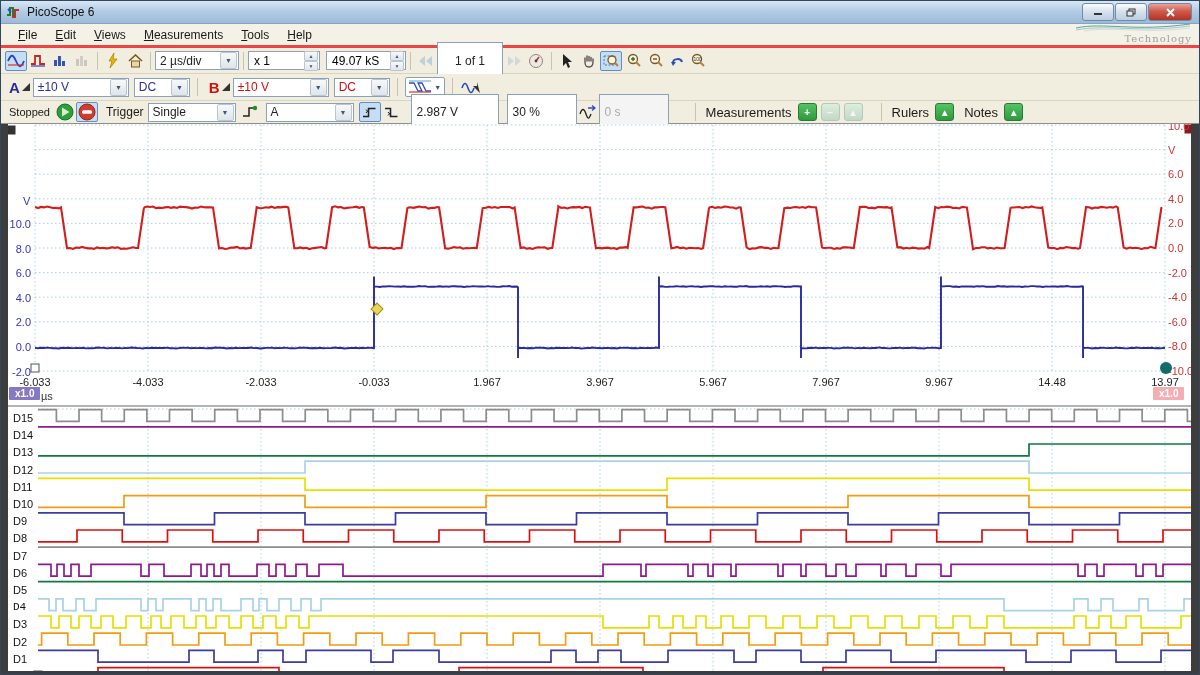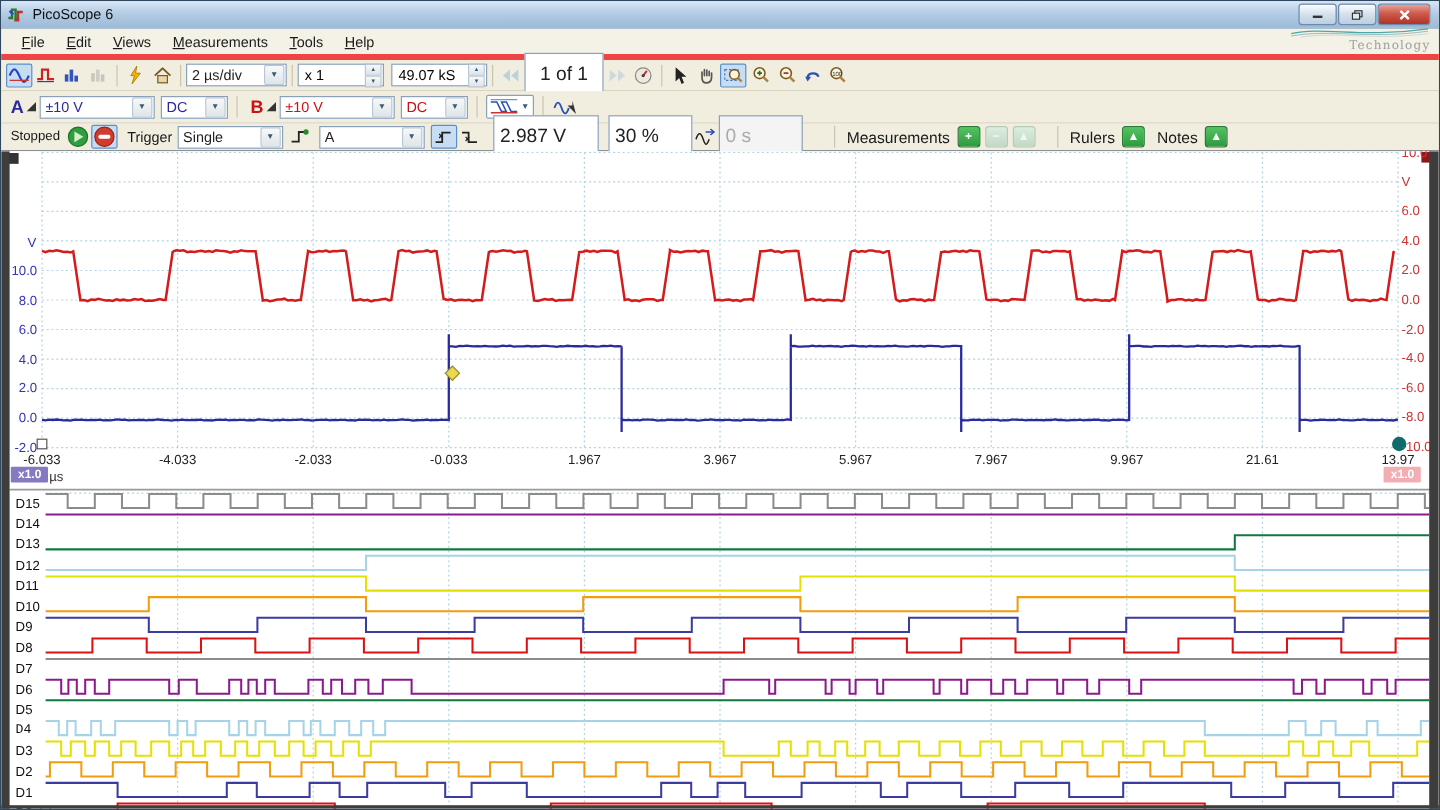--- a/index.html
+++ b/index.html
@@ -5,39 +5,39 @@
   html,body{margin:0;padding:0;background:#444;}
   body{width:1200px;height:675px;overflow:hidden;font-family:"Liberation Sans",sans-serif;-webkit-font-smoothing:antialiased;}
   .window{width:1200px;height:675px;display:flex;flex-direction:column;box-sizing:border-box;background:#f1eee0;border:1px solid #30475e;}
   
   .titlebar{height:22px;flex:0 0 22px;background:linear-gradient(#d9e7f6,#b4cce5 45%,#9cbad7);display:flex;align-items:center;padding:0 5px;border-bottom:1px solid #87a3bf;}
   .title-text{font-size:12px;color:#111;margin-left:6px;}
   .win-buttons{margin-left:auto;display:flex;gap:1px;padding-right:2px;}
   .winbtn{width:30px;height:16px;border:1px solid #6f8bab;border-radius:3px;background:linear-gradient(#fbfdfe,#d4e0ec 50%,#bccfe2);display:flex;align-items:center;justify-content:center;font-size:9px;color:#333;}
   .winbtn.close{background:linear-gradient(#e9a299,#cf5a4b 45%,#b03425);color:#fff;font-weight:bold;width:42px;}
   
-  .menubar{height:21px;flex:0 0 21px;background:#f4f2e6;border-bottom:5px solid #ef4444;display:flex;align-items:center;padding-left:8px;font-size:12px;color:#1a1a1a;}
+  .menubar{height:21px;flex:0 0 21px;background:#f4f2e6;border-bottom:3px solid #ef4444;display:flex;align-items:center;padding-left:8px;font-size:12px;color:#1a1a1a;}
   .menu-item{padding:2px 9px;}
   
   .toolbar{background:#f1eee0;display:flex;align-items:center;padding:0 4px;border-bottom:1px solid #d9d5c2;position:relative;}
   .tb1{height:25px;flex:0 0 25px;}
   .tb2{height:26px;flex:0 0 26px;}
   .tb3{height:22px;flex:0 0 22px;border-bottom:1px solid #8f8f8f;}
   .tbtn{min-width:22px;height:20px;display:flex;align-items:center;justify-content:center;border:1px solid transparent;border-radius:2px;box-sizing:border-box;}
   .tbtn.sel{background:#c6ddf4;border-color:#5b8fc6;}
   .tbtn.dis{opacity:.38;}
   .sep{width:1px;height:18px;background:#c8c4b0;margin:0 4px;flex:0 0 1px;}
   .combo{height:19px;background:#fff;border:1px solid #8aa1b9;display:flex;align-items:center;font-size:12px;color:#222;box-sizing:border-box;}
   .combo .cval{padding:0 4px;white-space:nowrap;flex:1;}
   .combo .arrow-box{width:15px;height:15px;margin:1px;background:linear-gradient(#f8f8f8,#dfe5ea);border:1px solid #b8c6d4;border-radius:2px;display:flex;align-items:center;justify-content:center;font-size:7px;color:#3a5a7a;}
   .spin{height:19px;background:#fff;border:1px solid #8aa1b9;display:flex;align-items:center;font-size:12px;box-sizing:border-box;}
   .spin .cval{padding:0 5px;flex:1;}
   .spin .updown{display:flex;flex-direction:column;width:14px;margin-right:1px;}
   .spin .updown span{height:8px;background:linear-gradient(#f8f8f8,#dfe5ea);border:1px solid #b8c6d4;border-radius:1px;font-size:5px;color:#3a5a7a;display:flex;align-items:center;justify-content:center;}
-  .field{background:#fff;border:1px solid #8aa1b9;height:37px;font-size:16px;color:#222;padding:0 5px;display:flex;align-items:center;box-sizing:border-box;}
+  .field{background:#fff;border:1px solid #8aa1b9;height:37px;font-size:12px;color:#222;padding:0 5px;display:flex;align-items:center;box-sizing:border-box;}
   .field.dis{color:#aaa;background:#f4f4f4;}
   .lbl{font-size:12px;color:#1a1a1a;margin:0 4px;white-space:nowrap;}
   .chlabel{font-size:15px;font-weight:bold;margin:0 2px 0 4px;}
   .sqbtn{width:17px;height:16px;border-radius:3px;display:flex;align-items:center;justify-content:center;font-size:10px;font-weight:bold;color:#fff;border:1px solid #2a7a35;background:linear-gradient(#55c263,#2d9a3e);margin:0 2px;}
   .sqbtn.dis{border-color:#b5c9b8;background:linear-gradient(#dceede,#c2d8c6);color:#f5f5f5;}
   
   .logo{position:absolute;top:24px;right:8px;width:118px;height:48px;text-align:right;pointer-events:none;}
   .logo .brand{font-family:"DejaVu Serif","Liberation Serif",serif;font-size:33px;line-height:30px;color:#a9aeae;letter-spacing:1px;}
   .logo .reg{font-size:8px;color:#a9aeae;vertical-align:top;}
   .logo .sub{font-family:"DejaVu Serif","Liberation Serif",serif;font-size:10px;color:#9aa0a0;letter-spacing:1px;margin-top:1px;}
@@ -394,21 +394,21 @@
         <div class="axis-lab" style="left: 1167px; top: 242px; color: rgb(204, 51, 51);">-10.0</div>
         <div class="x-lab" style="left: 34px; top: 252px; color: rgb(34, 34, 34);">-6.033</div>
         <div class="x-lab" style="left: 147px; top: 252px; color: rgb(34, 34, 34);">-4.033</div>
         <div class="x-lab" style="left: 260px; top: 252px; color: rgb(34, 34, 34);">-2.033</div>
         <div class="x-lab" style="left: 373px; top: 252px; color: rgb(34, 34, 34);">-0.033</div>
         <div class="x-lab" style="left: 486px; top: 252px; color: rgb(34, 34, 34);">1.967</div>
         <div class="x-lab" style="left: 599px; top: 252px; color: rgb(34, 34, 34);">3.967</div>
         <div class="x-lab" style="left: 712px; top: 252px; color: rgb(34, 34, 34);">5.967</div>
         <div class="x-lab" style="left: 825px; top: 252px; color: rgb(34, 34, 34);">7.967</div>
         <div class="x-lab" style="left: 938px; top: 252px; color: rgb(34, 34, 34);">9.967</div>
-        <div class="x-lab" style="left: 1051px; top: 252px; color: rgb(34, 34, 34);">21.61</div>
+        <div class="x-lab" style="left: 1051px; top: 252px; color: rgb(34, 34, 34);">14.48</div>
         <div class="x-lab" style="left: 1164px; top: 252px; color: rgb(34, 34, 34);">13.97</div>
         <div class="us-lab" style="left: 40px; top: 266px; color: rgb(51, 51, 51);">µs</div>
         <div class="badge" style="left: 8px; top: 263px; color: rgb(255, 255, 255); background: rgb(133, 121, 194);">x1.0</div>
         <div class="badge" style="left: 1152px; top: 263px; color: rgb(255, 255, 255); background: rgb(243, 174, 180);">x1.0</div>
         <div class="dig-lab" style="left: 12px; top: 288px; color: rgb(17, 17, 17);">D15</div>
         <div class="dig-lab" style="left: 12px; top: 305.2px; color: rgb(17, 17, 17);">D14</div>
         <div class="dig-lab" style="left: 12px; top: 322.4px; color: rgb(17, 17, 17);">D13</div>
         <div class="dig-lab" style="left: 12px; top: 339.6px; color: rgb(17, 17, 17);">D12</div>
         <div class="dig-lab" style="left: 12px; top: 356.8px; color: rgb(17, 17, 17);">D11</div>
         <div class="dig-lab" style="left: 12px; top: 374px; color: rgb(17, 17, 17);">D10</div>

